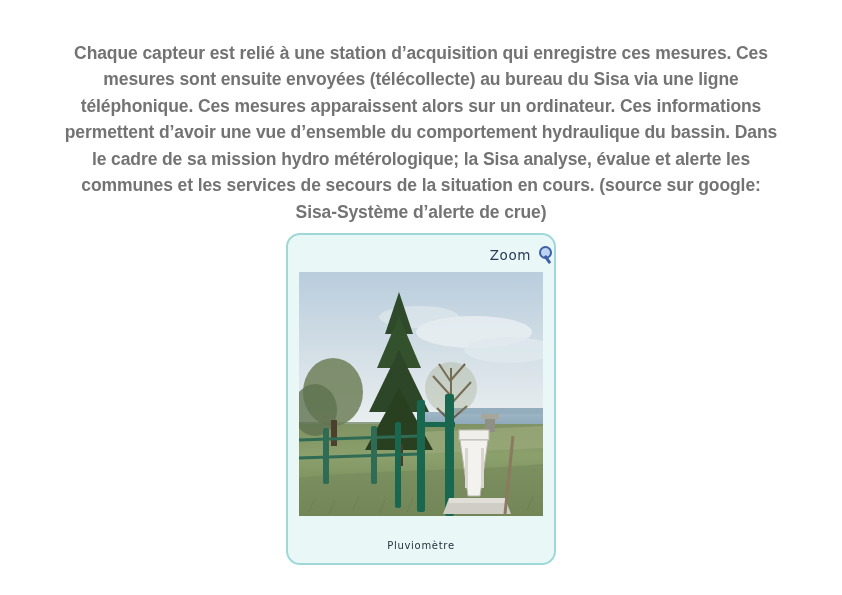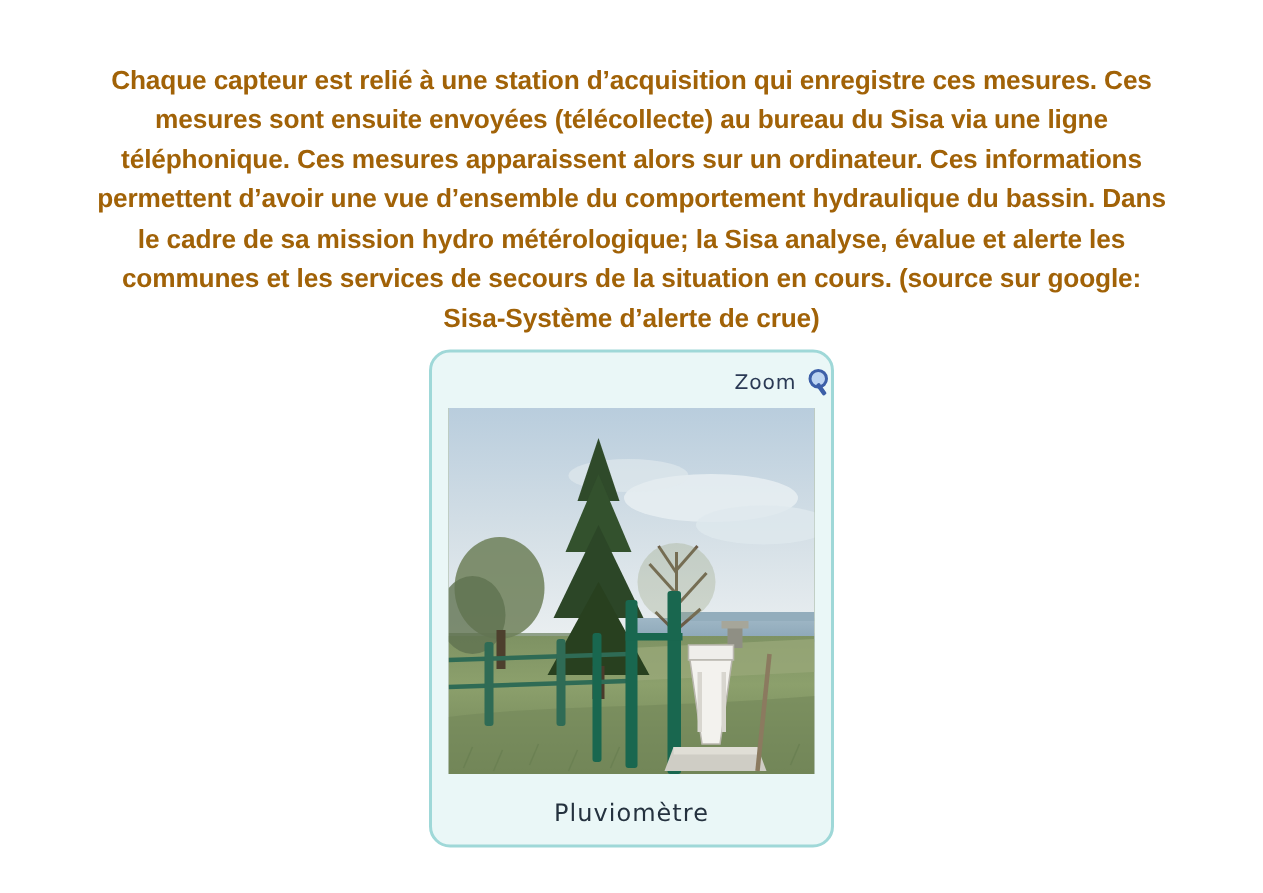--- a/index.html
+++ b/index.html
@@ -21,21 +21,21 @@
   }
   .body-text {
     position: absolute;
     left: 62px;
     top: 22px;
     width: 718px;
     text-align: center;
     font-size: 17.5px;
     line-height: 1.52;
     font-weight: bold;
-    color: #a16207;
+    color: #737373;
     letter-spacing: -0.1px;
   }
   .figure {
     position: absolute;
     left: 286px;
     top: 233px;
     width: 270px;
     height: 332px;
     background: #eaf7f7;
     border: 2px solid #9fd8d8;
@@ -100,21 +100,21 @@
   .photo svg {
     display: block;
   }
   .caption {
     position: absolute;
     left: 0;
     bottom: 12px;
     width: 100%;
     text-align: center;
     font-family: "DejaVu Sans", sans-serif;
-    font-size: 16px;
+    font-size: 10px;
     color: #25323f;
     letter-spacing: 0.7px;
   }
 </style>
 </head>
 <body>
 
 <div class="page">
 
   <p class="body-text">Chaque capteur est relié à une station d’acquisition qui enregistre ces mesures. Ces mesures sont ensuite envoyées (télécollecte) au bureau du Sisa via une ligne téléphonique. Ces mesures apparaissent alors sur un ordinateur. Ces informations permettent d’avoir une vue d’ensemble du comportement hydraulique du bassin. Dans le cadre de sa mission hydro métérologique; la Sisa analyse, évalue et alerte les communes et les services de secours de la situation en cours. (source sur google: Sisa-Système d’alerte de crue)</p>

